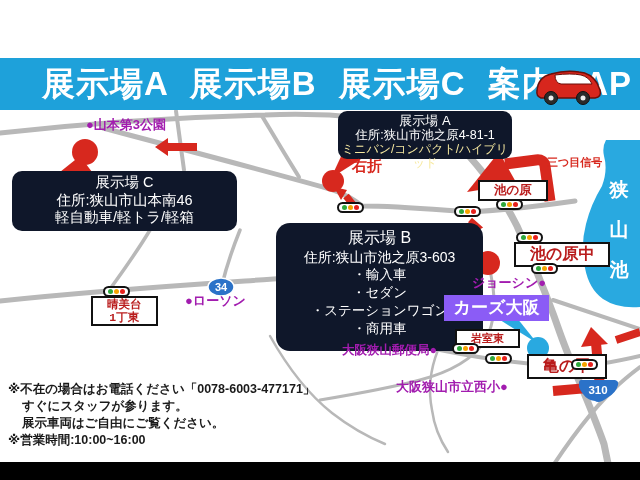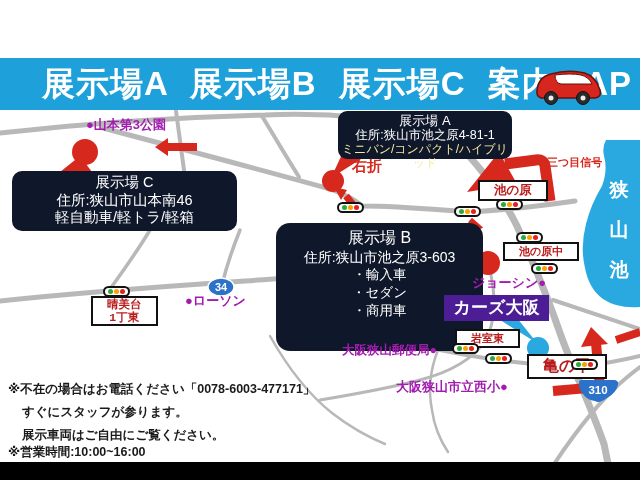--- a/index.html
+++ b/index.html
@@ -21,32 +21,32 @@
   .callout-c .t,.callout-c .ad,.callout-c .vh{font-size:14.5px;line-height:17.5px;}
   .callout-b{left:248px;top:223px;width:207px;height:123px;border-radius:14px;padding-top:5px;margin-left:28px;}
   .callout-b .t{font-size:16px;line-height:20px;}
   .callout-b .ad{font-size:14px;line-height:18px;}
   .callout-b .it{font-size:13.5px;line-height:18px;}
   
   .lbl{color:#a21caf;font-weight:bold;white-space:nowrap;}
   .boxlbl{background:#fff;border:2px solid #111;color:#b91c1c;font-weight:bold;
           padding:0 14px;white-space:nowrap;font-family:Liberation Mono, monospace;}
   .redlbl{color:#d7281e;font-weight:bold;white-space:nowrap;}
-  .cars-osaka{left:444px;top:295px;width:105px;height:26px;background:#4c1d95;color:#fff;
+  .cars-osaka{left:444px;top:295px;width:105px;height:26px;background:#8b5cf6;color:#fff;
               font-size:17px;font-weight:bold;text-align:center;line-height:26px;}
   .lake-label{left:607px;top:170px;width:24px;color:#fff;font-size:19px;font-weight:bold;
               word-break:break-all;line-height:40px;text-align:center;}
   
   .tl{position:absolute;width:27px;height:11px;background:#fff;border:2px solid #111;
       border-radius:7px;display:flex;align-items:center;justify-content:center;gap:1px;box-sizing:border-box;}
   .tl i{display:block;width:5px;height:5px;border-radius:50%;}
   .tl .g{background:#2fa83c;} .tl .y{background:#f5a300;} .tl .r{background:#e8211d;}
   
   .notes{left:8px;top:381px;color:#1a1a1a;font-size:12.5px;font-weight:bold;line-height:17px;}
-  .notes .ind{padding-left:14px;margin-top:6px;}
+  .notes .ind{padding-left:14px;}
   .letterbox-bottom{left:0;top:462px;width:640px;height:18px;background:#000;}
 </style>
 </head>
 <body>
 
 <div class="page">
 
   <svg width="640" height="480" viewBox="0 0 640 480">
 
     <path d="M606,140 L640,140 L640,307 Q618,309 603,299 Q589,289 585,268 Q580,247 586,224 Q591,204 602,186 Q608,170 604,156 Q602,147 606,140 Z" fill="#29a9e0"></path>
@@ -122,34 +122,35 @@
   <div class="abs callout callout-c">
     <div class="t">展示場 C</div>
     <div class="ad">住所:狭山市山本南46</div>
     <div class="vh">軽自動車/軽トラ/軽箱</div>
   </div>
   <div class="abs callout callout-b">
     <div class="t">展示場 B</div>
     <div class="ad">住所:狭山市池之原3-603</div>
     <div class="it">・輸入車</div>
     <div class="it">・セダン</div>
+    <div class="it">・ステーションワゴン</div>
     <div class="it">・商用車</div>
   </div>
 
   <div class="abs lbl" style="left:86px;top:116px;font-size:13px;">●山本第3公園</div>
   <div class="abs redlbl" style="left:352px;top:157px;font-size:15px;">右折</div>
   <div class="abs redlbl" style="left:547px;top:155px;font-size:11px;">三つ目信号</div>
   <div class="abs lbl" style="left:472px;top:274px;font-size:13px;">ジョーシン●</div>
   <div class="abs lbl" style="left:185px;top:292px;font-size:13px;">●ローソン</div>
   <div class="abs lbl" style="left:342px;top:342px;font-size:12.5px;">大阪狭山郵便局●</div>
   <div class="abs lbl" style="left:376px;top:378px;font-size:13px;margin-left:20px;">大阪狭山市立西小●</div>
   <div class="abs lake-label">狭山池</div>
 
   <div class="abs boxlbl" style="left:478px;top:180px;font-size:12.5px;">池の原</div>
-  <div class="abs boxlbl" style="left:503px;top:242px;font-size:11px;">池の原中</div>
+  <div class="abs boxlbl" style="left:514px;top:242px;font-size:16px;">池の原中</div>
   <div class="abs boxlbl" style="left:455px;top:329px;font-size:11px;">岩室東</div>
   <div class="abs boxlbl" style="left:527px;top:354px;font-size:16px;">亀の甲</div>
   <div class="abs boxlbl" style="left:91px;top:296px;font-size:11.5px;line-height:13px;text-align:center;">
     <div>晴美台</div>
     <div>1丁東</div>
   </div>
 
   <div class="abs cars-osaka">カーズ大阪</div>
 
   <div class="tl" style="left:337px;top:202px;">

